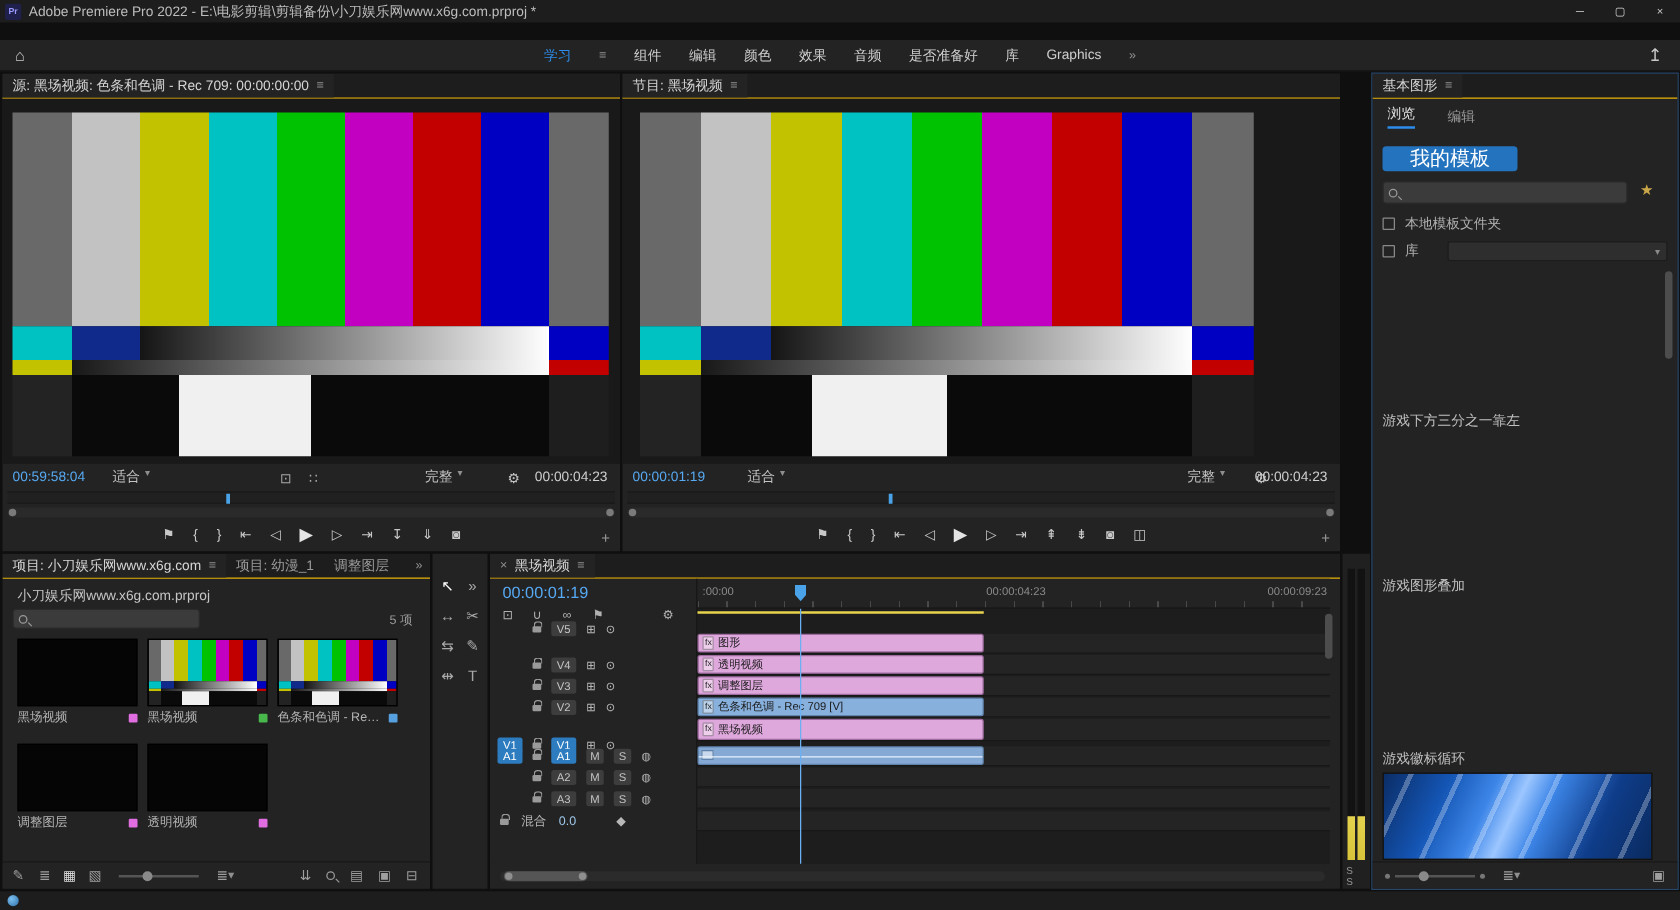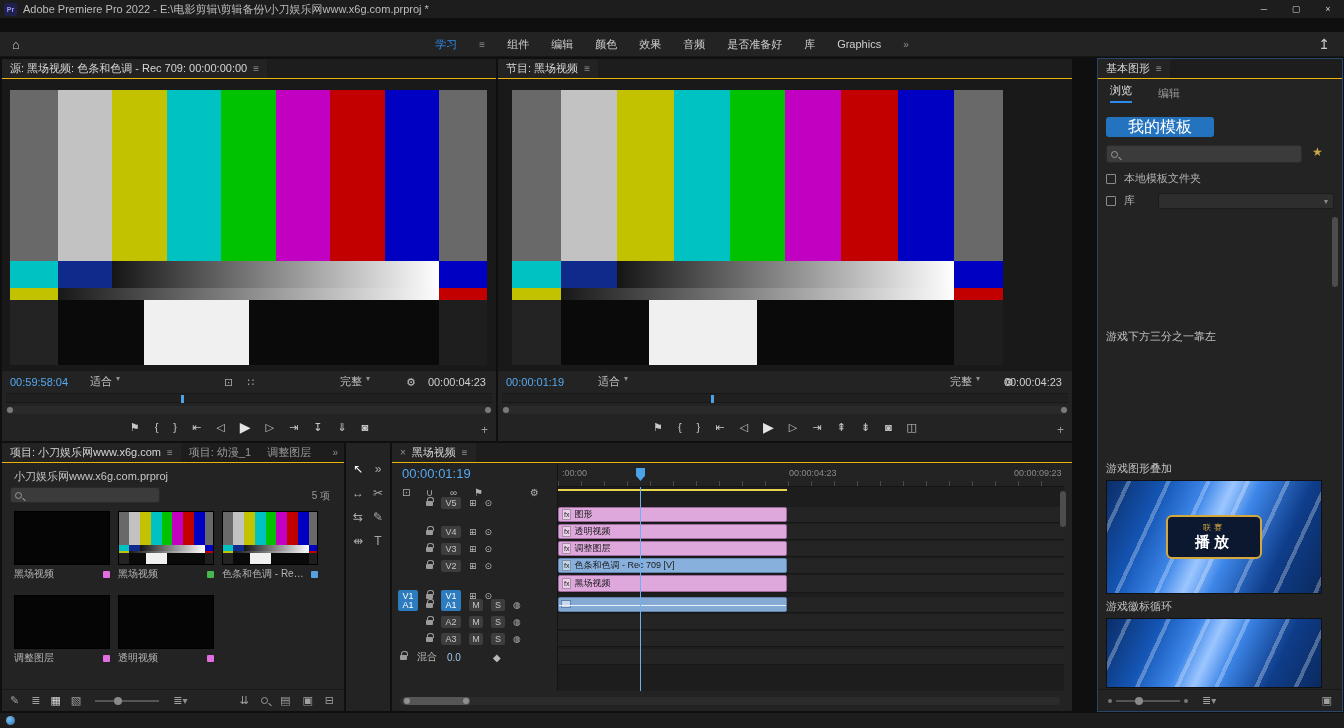--- a/index.html
+++ b/index.html
@@ -500,20 +500,29 @@
       <div class="vscroll" style="left:668px;top:28px;height:36px"></div>
     </div>
     <div class="hscroll-track" style="left:8px;top:254px;width:660px">
       <div class="hscroll-thumb" style="left:3px;width:67px">
           <span class="dl"></span>
           <span class="dr"></span>
         </div>
     </div>
   </div>
 
+  <div class="panel" style="left:1074px;top:443px;width:22px;height:268px;background:#202020">
+    <div class="meterch" style="left:4px;top:12px;height:233px">
+      <div class="meterfill" style="height:35px"></div>
+    </div>
+    <div class="meterch" style="left:12px;top:12px;height:233px">
+      <div class="meterfill" style="height:35px"></div>
+    </div>
+    <div class="solos" style="left:3px;top:249px">S S</div>
+  </div>
 
   <div class="panel panel-eg" style="left:1098px;top:59px;width:244px;height:652px;overflow:hidden">
     <div class="ptabbar">
       <span class="ptab on">
         <span>基本图形</span>
         <span class="menuglyph">≡</span>
       </span>
     </div>
     <div class="eg-tabs">
       <span class="on">浏览</span>
@@ -534,26 +543,20 @@
       <span>库</span>
     </div>
     <div class="dropflat" style="left:60px;top:134px;width:176px">
       <span>▾</span>
     </div>
 
     <div class="tpl-label" style="top:270px">游戏下方三分之一靠左</div>
 
     <div class="tpl-label" style="top:402px">游戏图形叠加</div>
 
-    <div class="tpl-thumb th-blue" style="top:421px;height:114px">
-      <div class="leaguebadge">
-        <span class="s">联赛</span>
-        <span class="l">播放</span>
-      </div>
-    </div>
     <div class="tpl-label" style="top:540px">游戏徽标循环</div>
 
     <div class="tpl-thumb th-blue" style="top:559px;height:70px"></div>
 
     <div class="vscroll" style="left:234px;top:158px;height:70px"></div>
 
     <div class="panelbottom" style="bottom:0">
       <span class="enddot" style="margin-left:10px"></span>
       <span class="zoomline" style="margin:0 4px">
           <span class="knob"></span>

